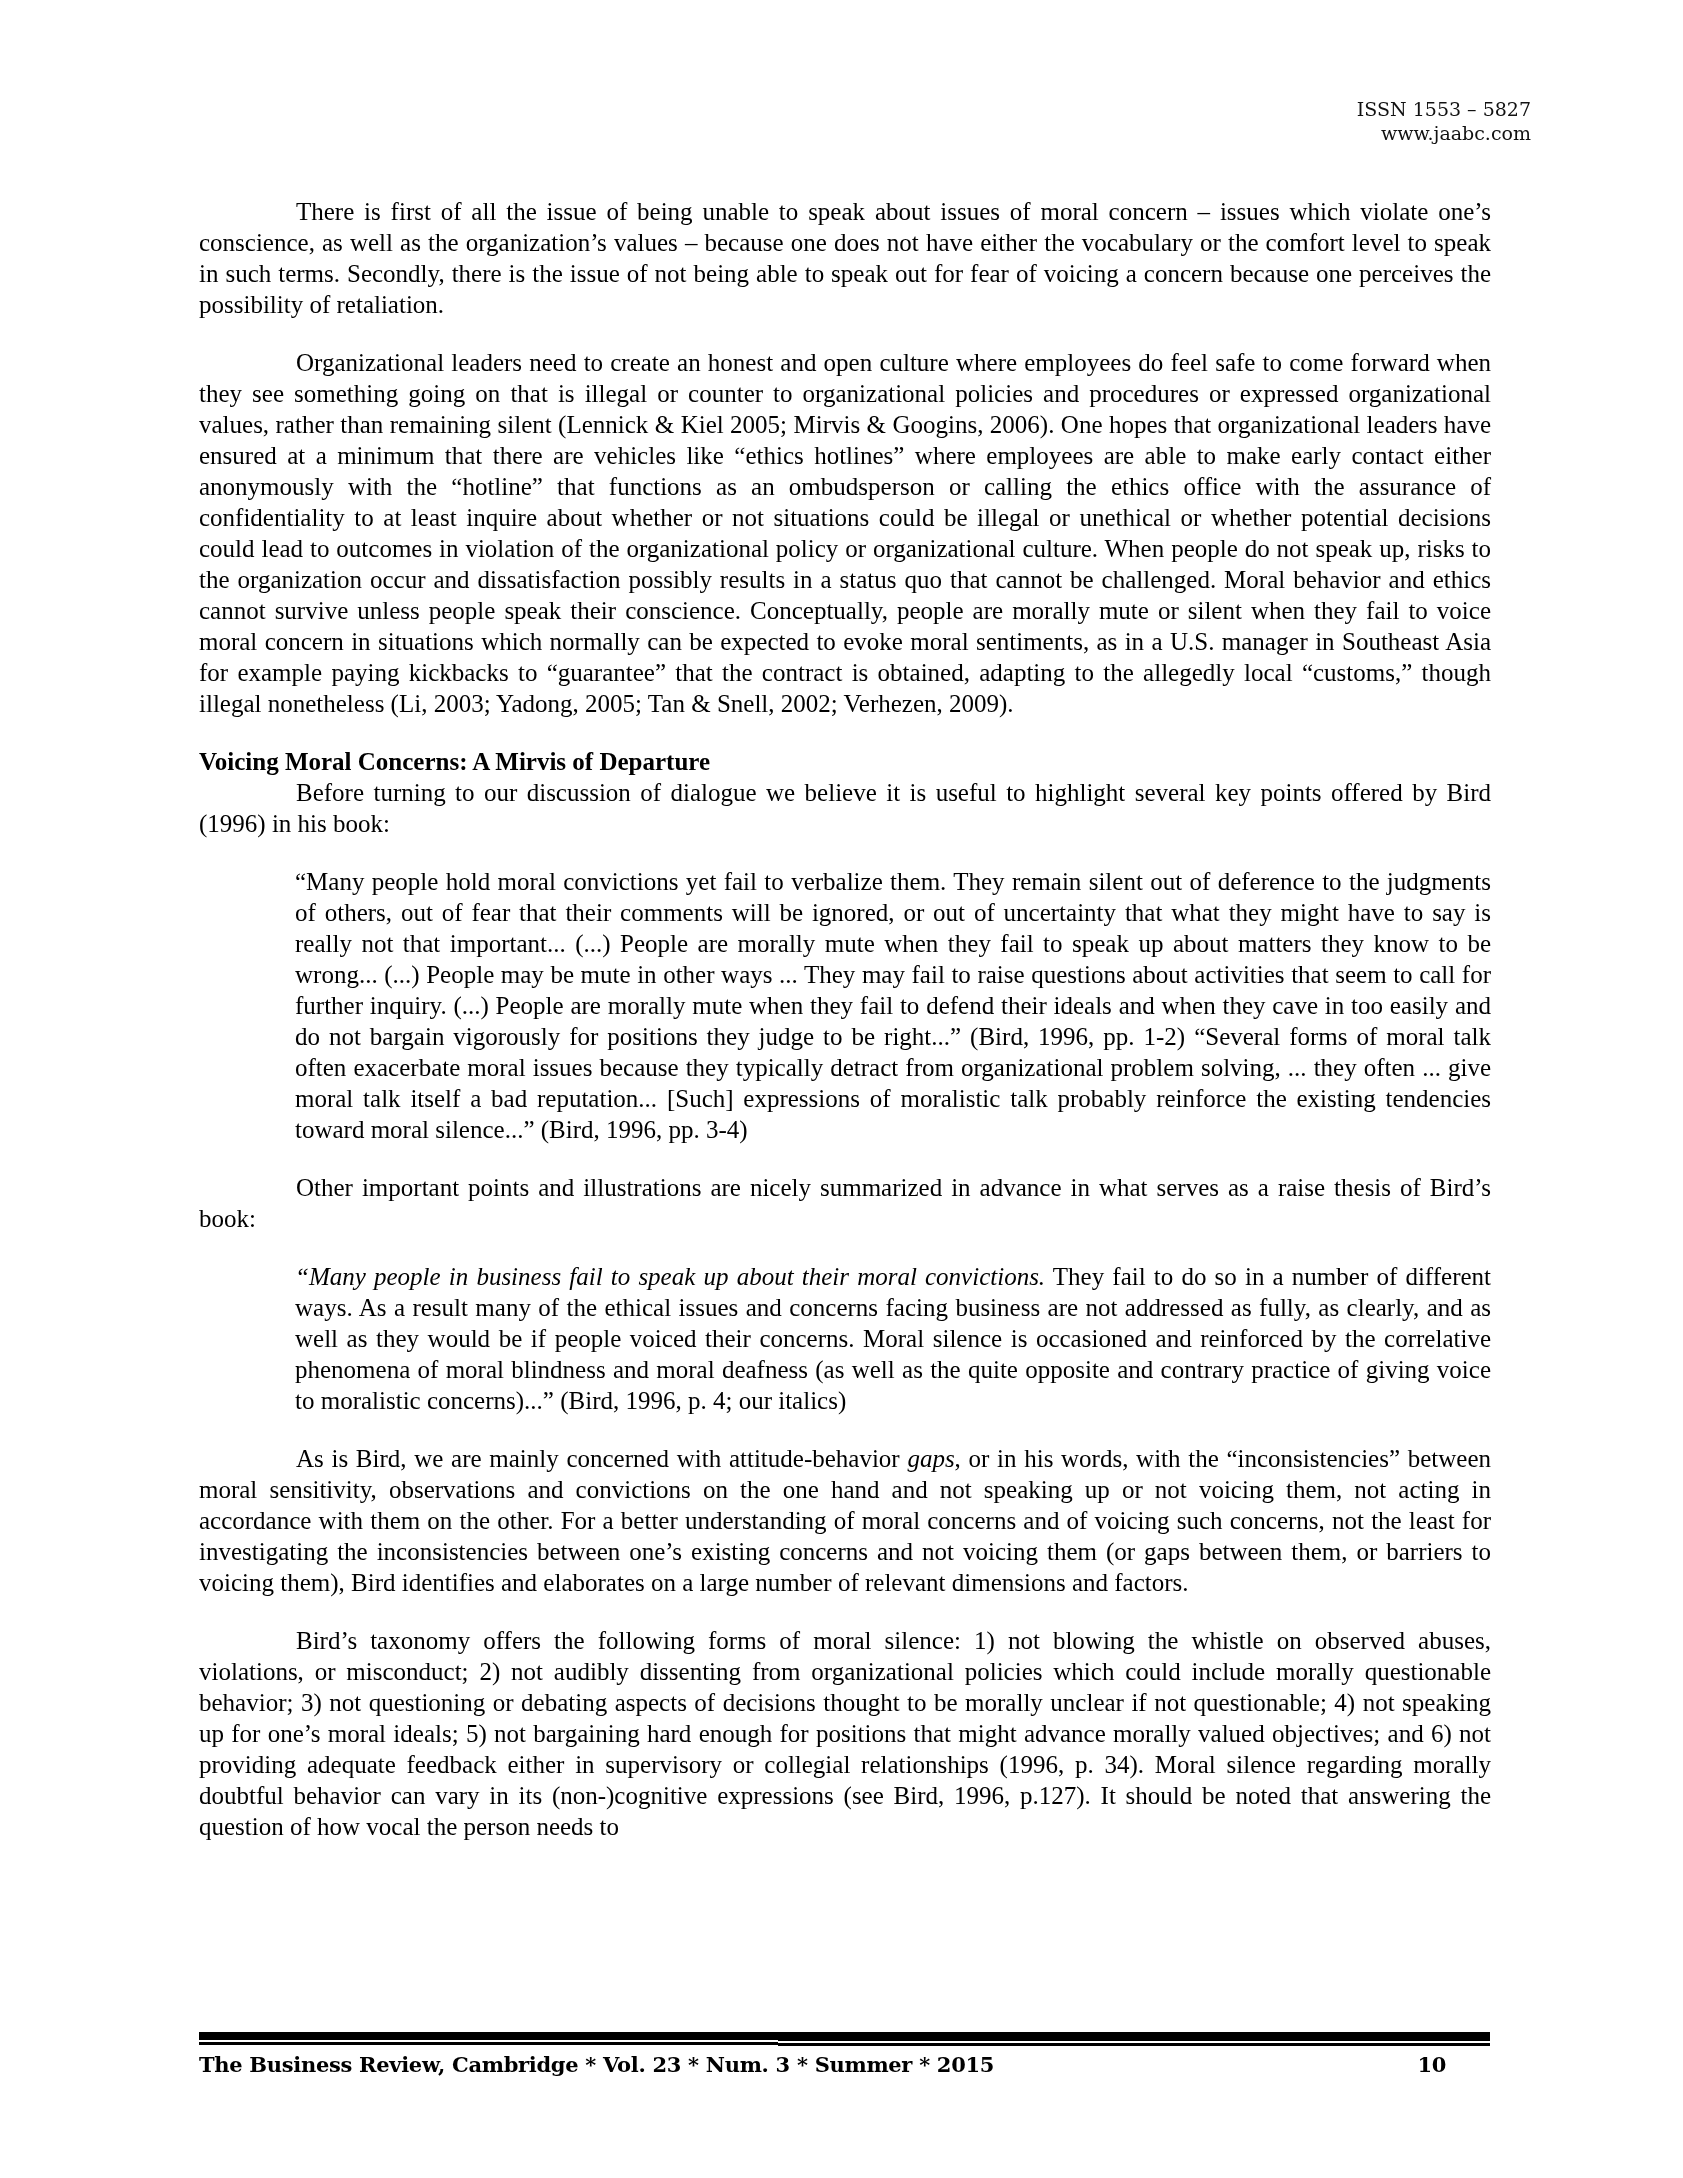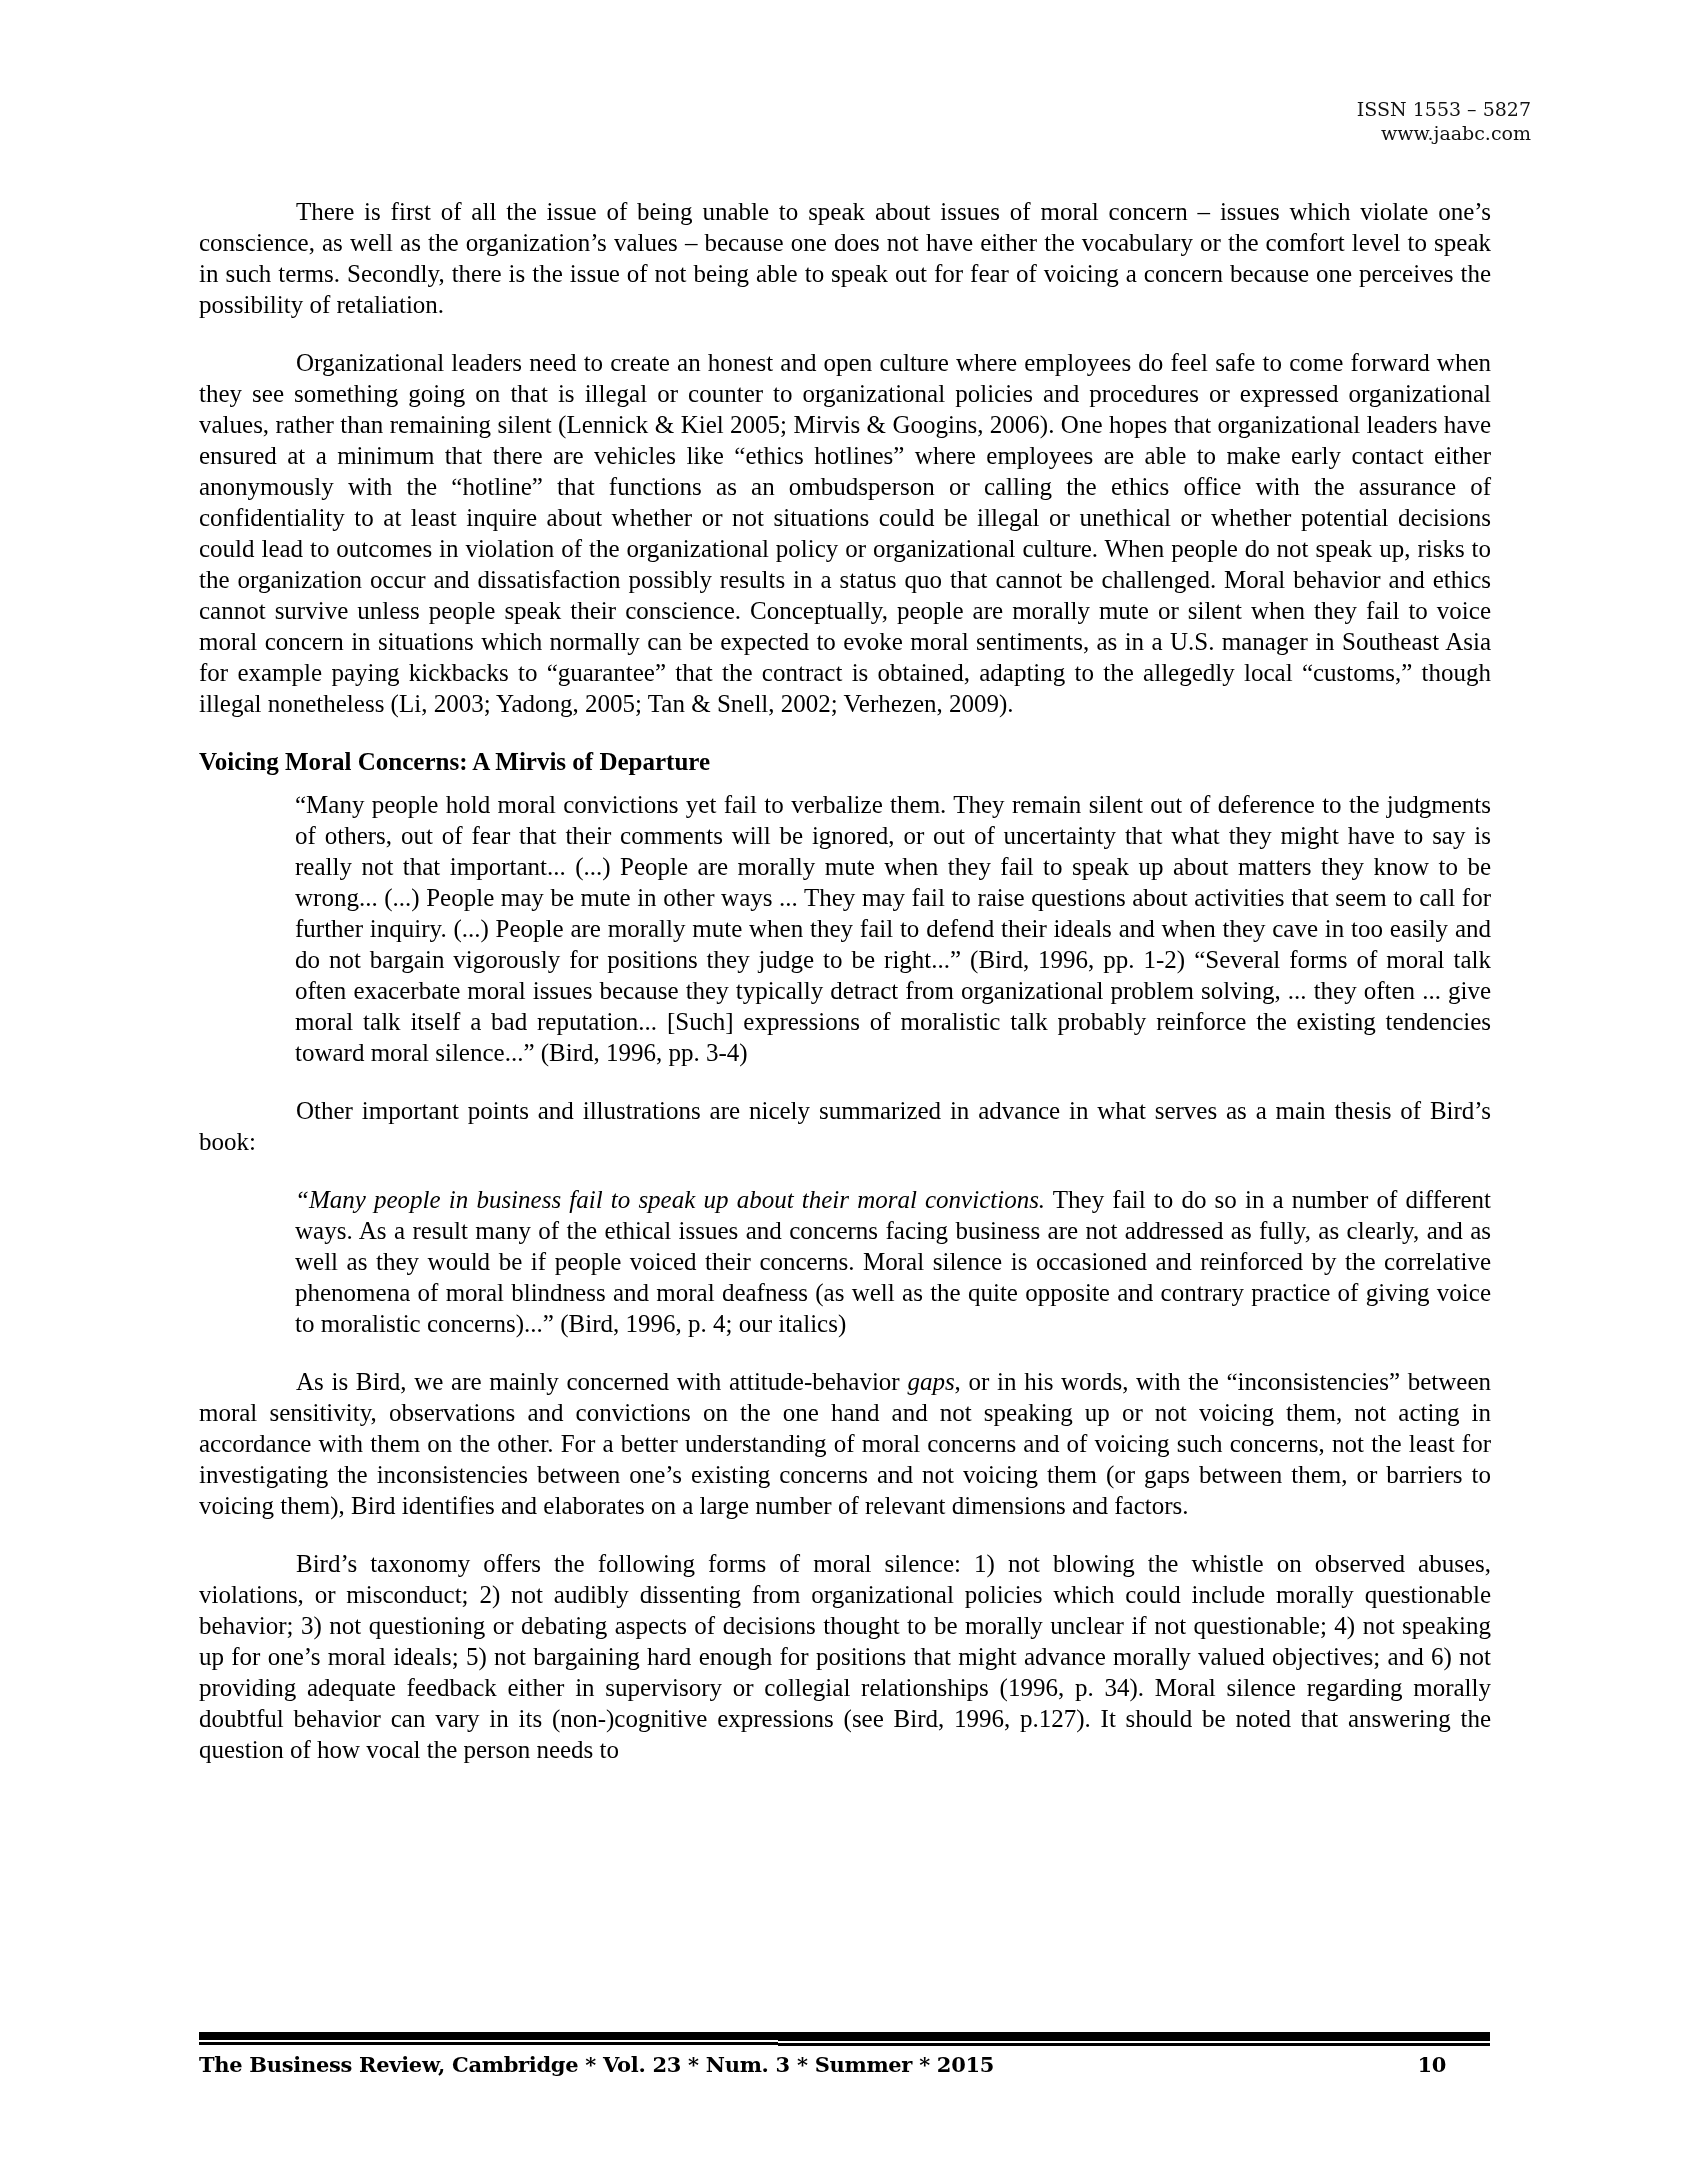--- a/index.html
+++ b/index.html
@@ -30,22 +30,23 @@
 
   <div class="issn">
     <div>ISSN 1553 – 5827</div>
     <div>www.jaabc.com</div>
   </div>
 
   <div class="body">
     <p>There is first of all the issue of being unable to speak about issues of moral concern – issues which violate one’s conscience, as well as the organization’s values – because one does not have either the vocabulary or the comfort level to speak in such terms.  Secondly, there is the issue of not being able to speak out for fear of voicing a concern because one perceives the possibility of retaliation.</p>
     <p>Organizational leaders need to create an honest and open culture where employees do feel safe to come forward when they see something going on that is illegal or counter to organizational policies and procedures or expressed organizational values, rather than remaining silent (Lennick &amp; Kiel 2005; Mirvis &amp; Googins, 2006).  One hopes that organizational leaders have ensured at a minimum that there are vehicles like “ethics hotlines” where employees are able to make early contact either anonymously with the “hotline” that functions as an ombudsperson or calling the ethics office with the assurance of confidentiality to at least inquire about whether or not situations could be illegal or unethical or whether potential decisions could lead to outcomes in violation of the organizational policy or organizational culture.  When people do not speak up, risks to the organization occur and dissatisfaction possibly results in a status quo that cannot be challenged.  Moral behavior and ethics cannot survive unless people speak their conscience. Conceptually, people are morally mute or silent when they fail to voice moral concern in situations which normally can be expected to evoke moral sentiments, as in a U.S. manager in Southeast Asia for example paying kickbacks to “guarantee” that the contract is obtained, adapting to the allegedly local “customs,” though illegal nonetheless (Li, 2003; Yadong, 2005; Tan &amp; Snell, 2002; Verhezen, 2009).</p>
     <h3>Voicing Moral Concerns: A Mirvis of Departure</h3>
+    <p>Before turning to our discussion of dialogue we believe it is useful to highlight several key points offered by Bird (1996) in his book:</p>
     <blockquote>“Many people hold moral convictions yet fail to verbalize them.  They remain silent out of deference to the judgments of others, out of fear that their comments will be ignored, or out of uncertainty that what they might have to say is really not that important... (...) People are morally mute when they fail to speak up about matters they know to be wrong... (...) People may be mute in other ways ...  They may fail to raise questions about activities that seem to call for further inquiry. (...) People are morally mute when they fail to defend their ideals and when they cave in too easily and do not bargain vigorously for positions they judge to be right...” (Bird, 1996, pp. 1-2) “Several forms of moral talk often exacerbate moral issues because they typically detract from organizational problem solving, ... they often ... give moral talk itself a bad reputation... [Such] expressions of moralistic talk probably reinforce the existing tendencies toward moral silence...” (Bird, 1996, pp. 3-4)</blockquote>
-    <p>Other important points and illustrations are nicely summarized in advance in what serves as a main thesis of Bird’s book:</p>
+    <p>Other important points and illustrations are nicely summarized in advance in what serves as a raise thesis of Bird’s book:</p>
     <blockquote><em>“Many people in business fail to speak up about their moral convictions.</em><span> They fail to do so in a number of different ways.  As a result many of the ethical issues and concerns facing business are not addressed as fully, as clearly, and as well as they would be if people voiced their concerns.  Moral silence is occasioned and reinforced by the correlative phenomena of moral blindness and moral deafness (as well as the quite opposite and contrary practice of giving voice to moralistic concerns)...” (Bird, 1996, p. 4; our italics)</span></blockquote>
     <p><span>As is Bird, we are mainly concerned with attitude-behavior </span><em>gaps</em><span>, or in his words, with the “inconsistencies” between moral sensitivity, observations and convictions on the one hand and not speaking up or not voicing them, not acting in accordance with them on the other.  For a better understanding of moral concerns and of voicing such concerns, not the least for investigating the inconsistencies between one’s existing concerns and not voicing them (or gaps between them, or barriers to voicing them), Bird identifies and elaborates on a large number of relevant dimensions and factors.</span></p>
     <p>Bird’s taxonomy offers the following forms of moral silence: 1) not blowing the whistle on observed abuses, violations, or misconduct; 2) not audibly dissenting from organizational policies which could include morally questionable behavior; 3) not questioning or debating aspects of decisions thought to be morally unclear if not questionable; 4) not speaking up for one’s moral ideals; 5) not bargaining hard enough for positions that might advance morally valued objectives; and 6) not providing adequate feedback either in supervisory or collegial relationships (1996, p. 34).  Moral silence regarding morally doubtful behavior can vary in its (non-)cognitive expressions (see Bird, 1996, p.127). It should be noted that answering the question of how vocal the person needs to</p>
   </div>
 
   <div class="footer-rules">
     <div class="rule-thick-left"></div>
     <div class="rule-thin-left"></div>
     <div class="rule-thick-right"></div>
     <div class="rule-thin-right"></div>

